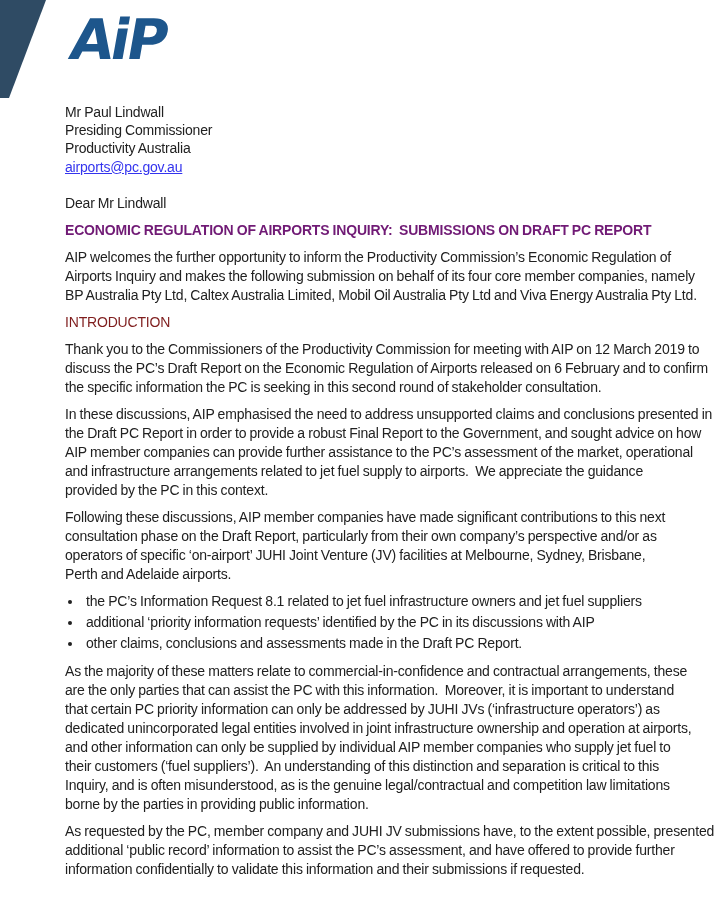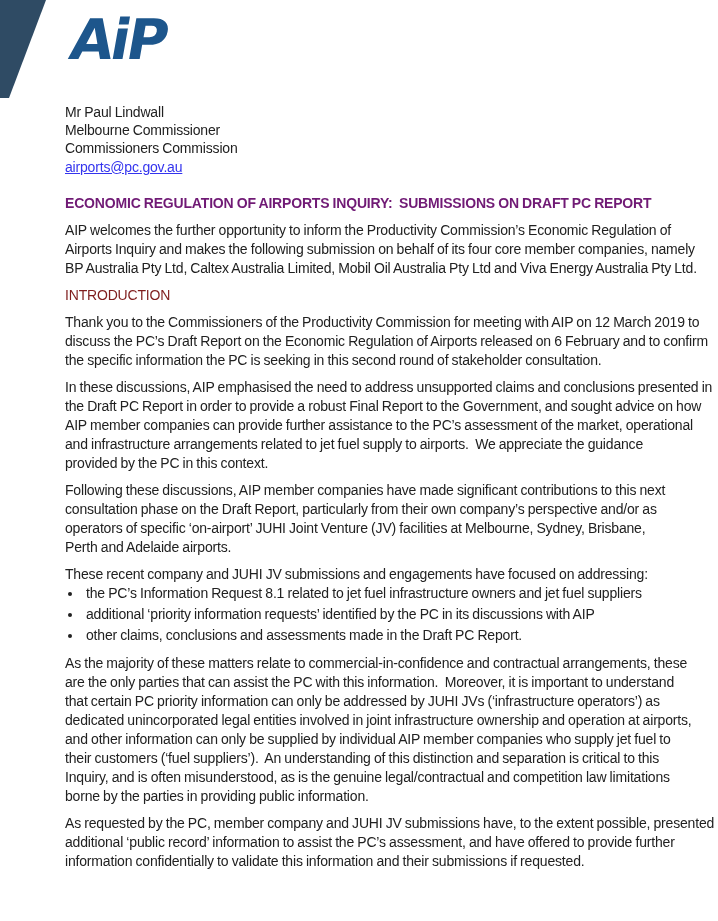--- a/index.html
+++ b/index.html
@@ -93,25 +93,26 @@
   <svg class="corner" width="50" height="100" viewBox="0 0 50 100" aria-hidden="true">
     <polygon points="0,0 46,0 9,98 0,98" fill="#2f4b64"></polygon>
   </svg>
 
   <div class="logo">AiP</div>
 
   <div class="content">
 
     <div class="recipient">
       <div class="rline">Mr Paul Lindwall</div>
-      <div class="rline">Melbourne Commissioner</div>
-      <div class="rline">Commissioners Commission</div>
+      <div class="rline">Presiding Commissioner</div>
+      <div class="rline">Productivity Australia</div>
       <a class="email">airports@pc.gov.au</a>
     </div>
 
+    <p class="salutation">Dear Mr Lindwall</p>
 
     <p class="subject">ECONOMIC REGULATION OF AIRPORTS INQUIRY:  SUBMISSIONS ON DRAFT PC REPORT</p>
 
     <p>AIP welcomes the further opportunity to inform the Productivity Commission’s Economic Regulation of
 Airports Inquiry and makes the following submission on behalf of its four core member companies, namely
 BP Australia Pty Ltd, Caltex Australia Limited, Mobil Oil Australia Pty Ltd and Viva Energy Australia Pty Ltd.</p>
 
     <p class="section">INTRODUCTION</p>
 
     <p>Thank you to the Commissioners of the Productivity Commission for meeting with AIP on 12 March 2019 to
@@ -122,21 +123,20 @@
 the Draft PC Report in order to provide a robust Final Report to the Government, and sought advice on how
 AIP member companies can provide further assistance to the PC’s assessment of the market, operational
 and infrastructure arrangements related to jet fuel supply to airports.  We appreciate the guidance
 provided by the PC in this context.</p>
 
     <p>Following these discussions, AIP member companies have made significant contributions to this next
 consultation phase on the Draft Report, particularly from their own company’s perspective and/or as
 operators of specific ‘on-airport’ JUHI Joint Venture (JV) facilities at Melbourne, Sydney, Brisbane,
 Perth and Adelaide airports.</p>
 
-    <p class="lead">These recent company and JUHI JV submissions and engagements have focused on addressing:</p>
 
     <ul class="bullets">
       <li>the PC’s Information Request 8.1 related to jet fuel infrastructure owners and jet fuel suppliers</li>
       <li>additional ‘priority information requests’ identified by the PC in its discussions with AIP</li>
       <li>other claims, conclusions and assessments made in the Draft PC Report.</li>
     </ul>
 
     <p>As the majority of these matters relate to commercial-in-confidence and contractual arrangements, these
 are the only parties that can assist the PC with this information.  Moreover, it is important to understand
 that certain PC priority information can only be addressed by JUHI JVs (‘infrastructure operators’) as

